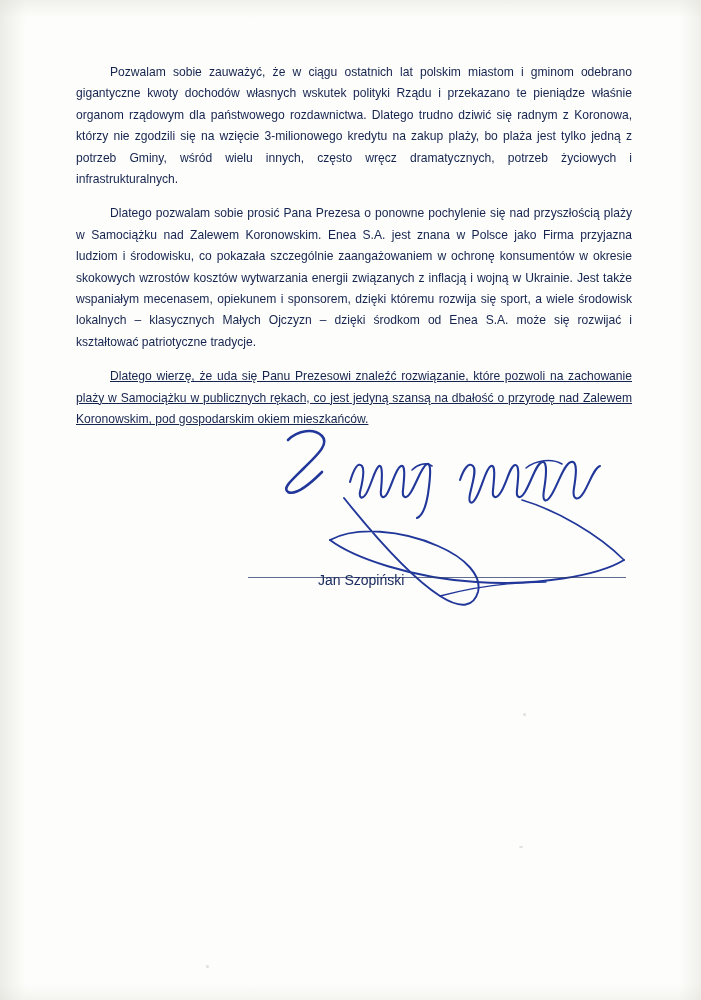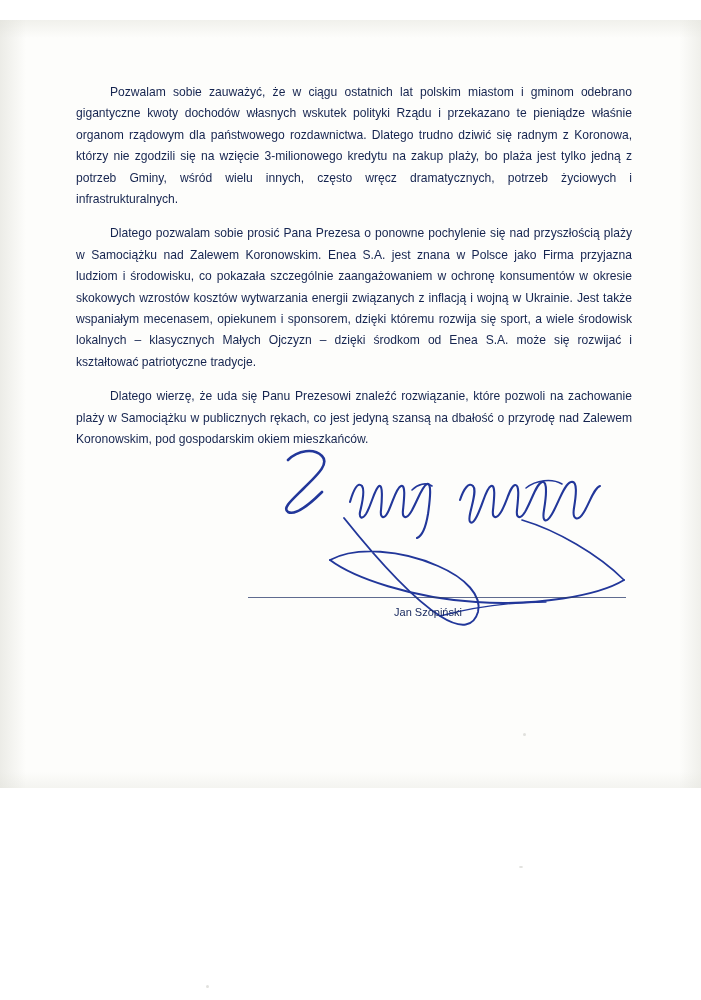--- a/index.html
+++ b/index.html
@@ -9,23 +9,22 @@
   body {
     width: 701px;
     height: 1000px;
     background: #ffffff;
     font-family: "Liberation Sans", sans-serif;
     overflow: hidden;
   }
   #page {
     position: relative;
     width: 701px;
-    height: 768px;
+    height: 1000px;
     background: #fdfdfb;
-    margin-top: 20px;
   }
   
   #page::before {
     content: "";
     position: absolute;
     inset: 0;
     background:
       linear-gradient(90deg, rgba(222,222,215,0.55) 0px, rgba(255,255,255,0) 26px),
       linear-gradient(270deg, rgba(226,226,219,0.5) 0px, rgba(255,255,255,0) 22px),
       linear-gradient(180deg, rgba(228,228,221,0.5) 0px, rgba(255,255,255,0) 18px),
@@ -43,20 +42,21 @@
     text-align: justify;
   }
   .para {
     margin: 0 0 13px 0;
     text-indent: 34px;
     text-align: justify;
     text-justify: inter-word;
   }
   .para.last {
     margin-bottom: 0;
+    text-decoration: underline;
   }
   .sig-area {
     position: absolute;
     left: 76px;
     top: 410px;
     width: 556px;
     height: 230px;
   }
   .sig-svg {
     position: absolute;
@@ -72,25 +72,25 @@
     width: 220px;
     text-align: center;
     color: #1a2a5e;
     font-size: 9.3px;
     letter-spacing: 0.2px;
     line-height: 13px;
   }
   .sig-name {
     position: absolute;
     left: 242px;
-    top: 176px;
+    top: 164px;
     width: 220px;
-    text-align: center;
+    text-align: left;
     color: #1b2c60;
-    font-size: 11px;
+    font-size: 14px;
     line-height: 13px;
   }
   .sig-rule {
     position: absolute;
     left: 172px;
     top: 167px;
     width: 378px;
     height: 1px;
     background: #2a3a6b;
     opacity: 0.75;

